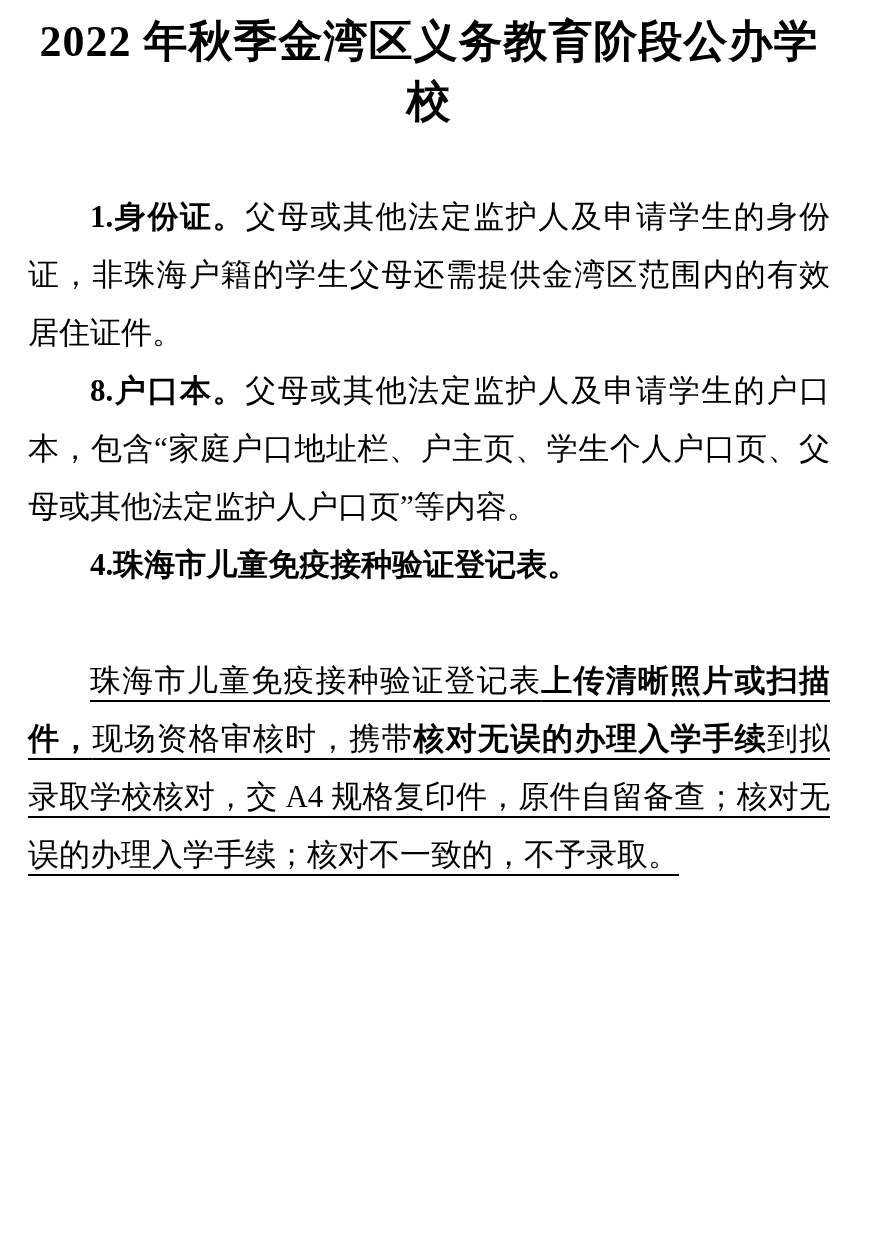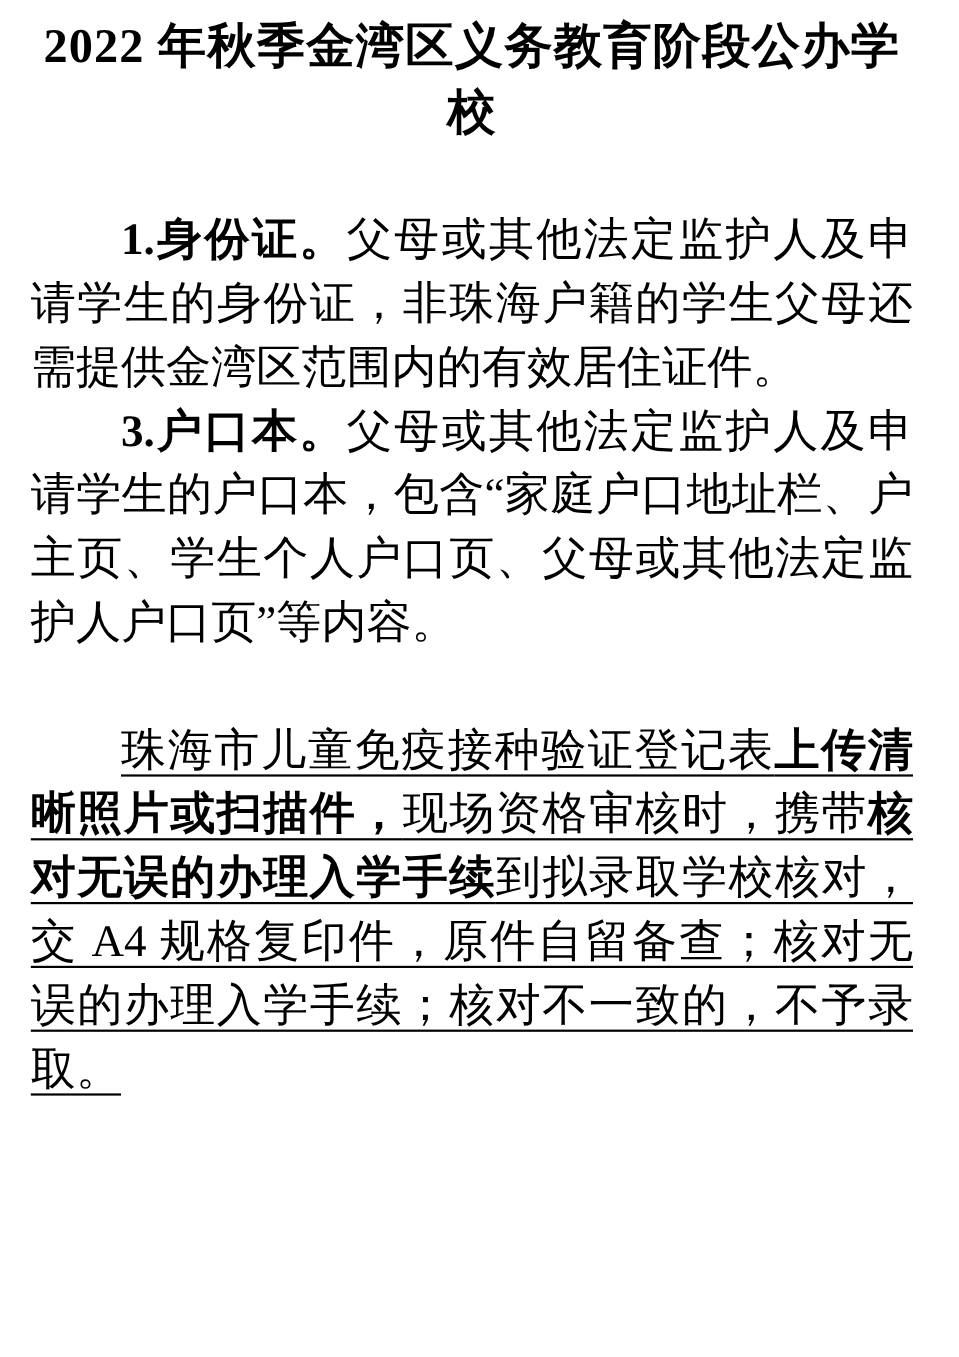--- a/index.html
+++ b/index.html
@@ -17,21 +17,21 @@
   }
   .doc-title {
     font-size: 44px;
     line-height: 60px;
     font-weight: bold;
     text-align: center;
     letter-spacing: 1px;
   }
   .doc-title .title-line { display: block; }
   .para {
-    font-size: 41px;
+    font-size: 31px;
     line-height: 58px;
     text-align: justify;
     text-justify: inter-character;
     text-indent: 2em;
     font-weight: normal;
   }
   .para.first { margin-top: 56px; }
   .lead { font-weight: bold; }
   .bold { font-weight: bold; margin-top: 43px; }
   .notice {
@@ -45,20 +45,21 @@
 <body>
 
 <div class="page">
 
   <h1 class="doc-title">
     <span class="title-line">2022 年秋季金湾区义务教育阶段公办学校</span>
   </h1>
 
   <p class="para first"><span class="lead">1.身份证。</span><span>父母或其他法定监护人及申请学生的身份证，非珠海户籍的学生父母还需提供金湾区范围内的有效居住证件。</span></p>
 
-  <p class="para"><span class="lead">3.户口本。</span><span>父母或其他法定监护人及申请学生的户口本，包含“家庭户口地址栏、户主页、学生个人户口页、父母或其他法定监护人户口页”等内容。</span></p>
+  <p class="para"><span class="lead">8.户口本。</span><span>父母或其他法定监护人及申请学生的户口本，包含“家庭户口地址栏、户主页、学生个人户口页、父母或其他法定监护人户口页”等内容。</span></p>
 
 
 
+  <p class="para"><span class="lead">4.珠海市儿童免疫接种验证登记表。</span><span></span></p>
 
   <p class="para notice"><span>珠海市儿童免疫接种验证登记表</span><span class="bold">上传清晰照片或扫描件，</span><span>现场资格审核时，携带</span><span class="bold">核对无误的办理入学手续</span><span>到拟录取学校核对，交 A4 规格复印件，原件自留备查；核对无误的办理入学手续；核对不一致的，不予录取。</span></p>
 
 </div>
 
 </body></html>

